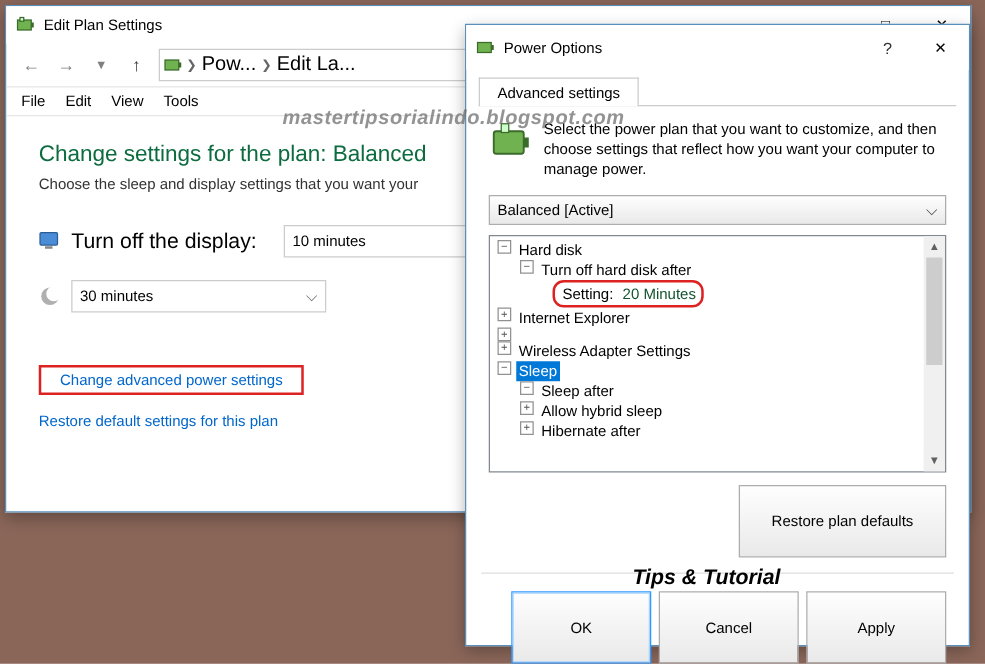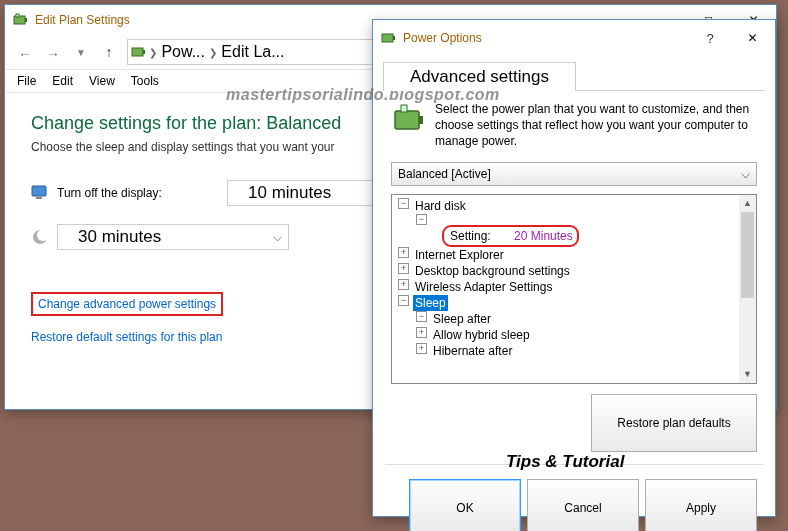--- a/index.html
+++ b/index.html
@@ -1,60 +1,60 @@
 <!DOCTYPE html>
 <html><head>
 <meta charset="utf-8">
 <style>
 body{margin:0;font-family:"Segoe UI",Tahoma,sans-serif;font-size:12px;color:#000;background:#8a6659;width:788px;height:531px;position:relative;overflow:hidden}
 .window{background:#fff;border:1px solid #5a8fbc;box-shadow:0 4px 12px rgba(0,0,0,0.3);position:absolute}
 .titlebar{height:30px;display:flex;align-items:center;padding:0 0 0 8px;background:#fff;position:relative}
 .titlebar .icon{width:16px;height:16px;margin-right:6px;display:flex;align-items:center;justify-content:center}
-.titlebar .title{font-size:12px;color:#a16207}
+.titlebar .title{font-size:12px;color:#000000}
 .win-controls{display:flex;margin-left:auto}
 .win-btn{width:45px;height:30px;display:flex;align-items:center;justify-content:center;cursor:default;font-family:"Segoe UI Symbol"}
 .nav-bar{height:34px;display:flex;align-items:center;padding:0 6px;border-bottom:1px solid #e5e5e5}
 .nav-arrow{width:28px;height:28px;display:flex;align-items:center;justify-content:center;color:#808080;font-size:14px}
 .nav-arrow.enabled{color:#333}
 .breadcrumb-box{flex:1;height:24px;border:1px solid #ccc;display:flex;align-items:center;margin:0 4px;padding:0 3px}
 .breadcrumb-box .icon{width:16px;height:16px;margin-right:2px}
 .crumb{padding:0 4px;font-size:16px}
 .crumb-sep{color:#666;font-size:10px}
 .crumb-drop{color:#666;font-size:9px;padding:0 3px}
 .refresh-btn{width:26px;height:26px;border:1px solid #ccc;display:flex;align-items:center;justify-content:center;color:#555}
 .menu-bar{height:22px;display:flex;align-items:center;padding:0 4px;border-bottom:1px solid #e5e5e5}
 .menu-item{padding:2px 8px;font-size:12px}
 .content{padding:20px 26px}
 .heading{color:#0c6b3f;font-size:18px;font-weight:400;margin-bottom:6px}
 .subheading{font-size:12px;color:#333;margin-bottom:26px}
 .row{display:flex;align-items:center;margin-bottom:18px}
 .row-icon{width:18px;height:18px;margin-right:8px;display:flex;align-items:center;justify-content:center}
-.row-label{width:170px;font-size:12px}
-.row-input{width:190px;height:24px;border:1px solid #ccc;padding:0 20px;display:flex;align-items:center;position:relative;font-size:17px;background:#fff}
+.row-label{width:170px;font-size:17px}
+.row-input{width:190px;height:24px;border:1px solid #ccc;padding:0 6px;display:flex;align-items:center;position:relative;font-size:12px;background:#fff}
 .row-input::after{content:"⌵";position:absolute;right:6px;color:#666;font-size:12px}
 .link{color:#0066cc;font-size:12px;display:block;margin-top:6px;cursor:default}
-.link.highlighted{border:2px solid #d22;padding:3px 5px;display:inline-block;margin-bottom:4px}
+.link.highlighted{border:2px solid #d22;padding:3px 15px;display:inline-block;margin-bottom:4px}
 .dialog{top:19px;left:372px;width:402px;height:496px}
 .dialog .titlebar{height:36px}
 .help-btn{width:40px;height:36px;display:flex;align-items:center;justify-content:center;font-size:13px;color:#333}
 .tab-strip{padding:6px 10px 0 10px}
-.tab{display:inline-block;border:1px solid #ccc;border-bottom:none;padding:4px 26px;font-size:17px;background:#fff;position:relative;z-index:2}
+.tab{display:inline-block;border:1px solid #ccc;border-bottom:none;padding:4px 14px;font-size:12px;background:#fff;position:relative;z-index:2}
 .tab-line{border-top:1px solid #ccc;margin-top:-1px}
 .desc-row{display:flex;padding:10px 22px 10px 18px}
 .desc-icon{width:36px;min-width:36px;height:36px;margin-right:8px}
 .desc-text{font-size:12px;line-height:1.35;color:#000}
 .plan-select{margin:2px 18px 8px 18px;height:22px;border:1px solid #adadad;display:flex;align-items:center;padding:0 6px;position:relative;background:linear-gradient(#fefefe,#e9e9e9);font-size:12px}
 .plan-select::after{content:"⌵";position:absolute;right:6px;color:#444}
 .tree-box{margin:0 18px;border:1px solid #828790;height:188px;display:flex;background:#fff}
 .tree{flex:1;overflow:hidden;padding:3px 0;font-size:12px;line-height:16px}
 .tree-item{display:flex;align-items:flex-start;white-space:nowrap}
 .toggle{width:11px;height:11px;border:1px solid #919191;display:inline-flex;align-items:center;justify-content:center;font-size:9px;line-height:1;margin-right:4px;background:#fff;color:#555;box-sizing:border-box}
 .tree .lbl{padding:0 2px}
 .tree .lbl.selected{background:#0078d7;color:#fff}
-.tree .val{color:#a21caf;margin-left:18px}
+.tree .val{color:#14532d;margin-left:2px}
 .tree .setting-hl{border:2px solid #d22;border-radius:9px;padding:1px 4px;display:inline-block}
 .scrollbar{width:17px;background:#f0f0f0;display:flex;flex-direction:column}
 .sb-btn{height:17px;background:#f0f0f0;display:flex;align-items:center;justify-content:center;color:#606060;font-size:9px}
 .sb-thumb{background:#cdcdcd;height:86px;margin:0 2px}
 .btn-row{display:flex;justify-content:flex-end;padding:10px 18px 6px 18px;gap:0}
 .btn{min-width:86px;height:22px;border:1px solid #adadad;background:linear-gradient(#fefefe,#e9e9e9);font-size:12px;display:flex;align-items:center;justify-content:center;padding:17px 12px;margin-left:6px;cursor:default}
 .btn.primary{border-color:#3399ff;box-shadow:inset 0 0 0 1px #a3d3ff}
 .divider{height:1px;background:#ddd;margin:6px 12px}
 .footer-btns{display:flex;justify-content:flex-end;padding:8px 18px 10px 0}
 .watermark{position:absolute;font-weight:bold;color:#666;opacity:.7;pointer-events:none;left:226px;top:86px;font-size:16px;font-style:italic;letter-spacing:.5px}
@@ -185,34 +185,34 @@
   </div>
 
   <div class="tree-box">
     <div class="tree">
       <div class="tree-item" style="padding-left:6px">
           <span class="toggle">−</span>
           <span class="lbl">Hard disk</span>
         </div>
       <div class="tree-item" style="padding-left:24px">
           <span class="toggle">−</span>
+          <span class="lbl">Turn off hard disk after</span>
         </div>
       <div class="tree-item" style="padding-left:50px">
         <span class="setting-hl">
           <span class="lbl">Setting:</span>
           <span class="val">20 Minutes</span>
         </span>
       </div>
       <div class="tree-item" style="padding-left:6px">
           <span class="toggle">+</span>
           <span class="lbl">Internet Explorer</span>
         </div>
       <div class="tree-item" style="padding-left:6px">
           <span class="toggle">+</span>
-          <span class="lbl">Desktop background settings</span>
         </div>
       <div class="tree-item" style="padding-left:6px">
           <span class="toggle">+</span>
           <span class="lbl">Wireless Adapter Settings</span>
         </div>
       <div class="tree-item" style="padding-left:6px">
           <span class="toggle">−</span>
           <span class="lbl selected">Sleep</span>
         </div>
       <div class="tree-item" style="padding-left:24px">

